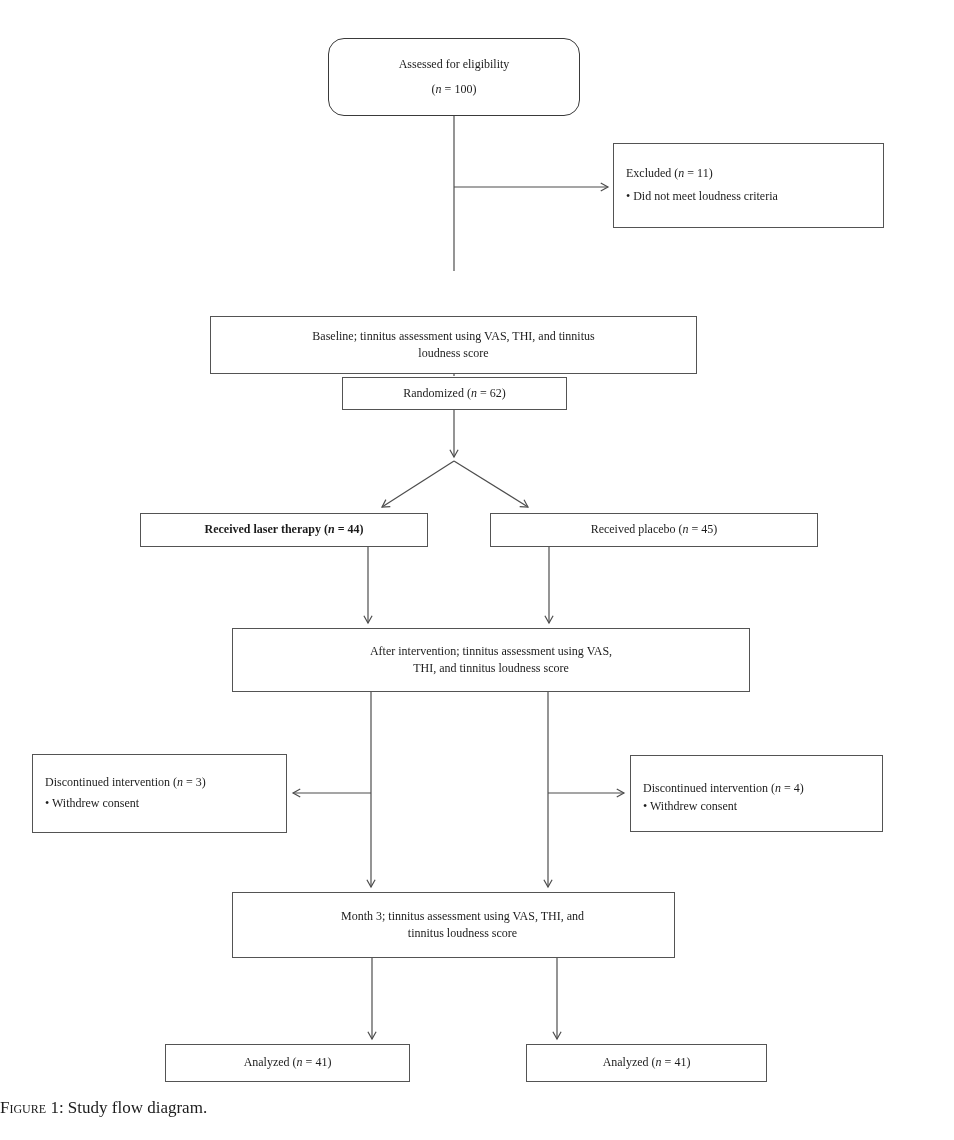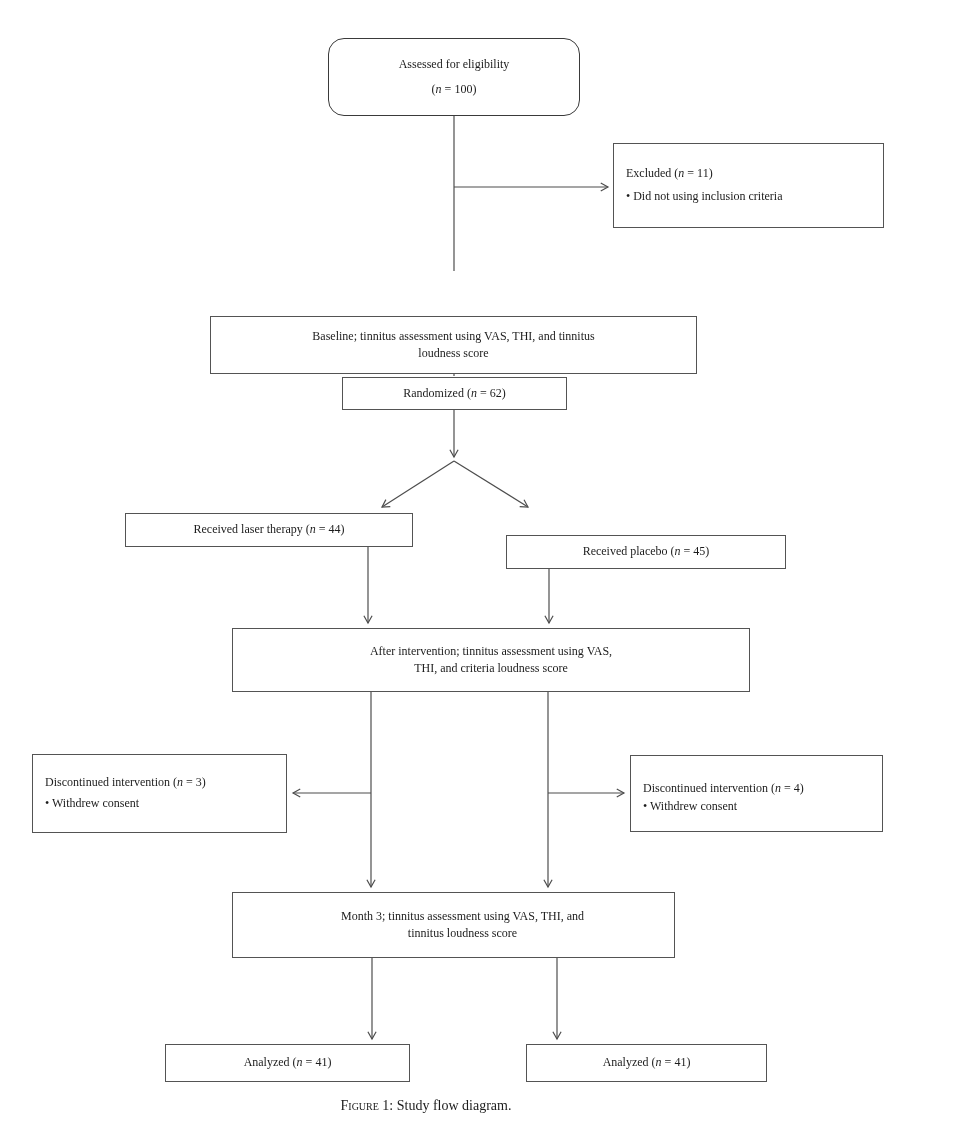--- a/index.html
+++ b/index.html
@@ -40,22 +40,22 @@
     align-items: flex-start;
     text-align: left;
     justify-content: space-evenly;
     padding: 16px 12px;
   }
   .nvar { font-style: italic; }
   .caption {
     position: absolute;
     left: 0; top: 1098px;
     width: 852px;
-    text-align: center;
-    font-size: 14px;
+    text-align: left;
+    font-size: 17px;
   }
   .smallcaps { font-variant: small-caps; }
   .cline { stroke: #4d4d4d; stroke-width: 1.2; fill: none; }
 </style>
 </head>
 <body>
 
 <div class="page">
 
   <svg class="connectors" viewBox="0 0 954 1140">
@@ -80,43 +80,43 @@
     <line class="cline" x1="557" y1="958" x2="557" y2="1039" marker-end="url(#arrowOpen)"></line>
   </svg>
 
   <div class="box rounded" style="left:328px; top:38px; width:252px; height:78px;">
     <div class="line">Assessed for eligibility</div>
     <div class="line"><span>(</span><span class="nvar">n</span><span> = 100)</span></div>
   </div>
 
   <div class="box leftbox" style="left:613px; top:143px; width:271px; height:85px;">
     <div class="line"><span>Excluded (</span><span class="nvar">n</span><span> = 11)</span></div>
-    <div class="line">• Did not using inclusion criteria</div>
+    <div class="line">• Did not meet loudness criteria</div>
   </div>
 
   <div class="box" style="left:210px; top:272px; width:487px; height:58px;margin-top:44px;">
     <div class="line">Baseline; tinnitus assessment using VAS, THI, and tinnitus</div>
     <div class="line">loudness score</div>
   </div>
 
   <div class="box" style="left:342px; top:377px; width:225px; height:33px;">
     <div class="line"><span>Randomized (</span><span class="nvar">n</span><span> = 62)</span></div>
   </div>
 
-  <div class="box" style="left:125px; top:513px; width:288px; height:34px;">
+  <div class="box" style="left:140px; top:513px; width:288px; height:34px;font-weight:bold;">
     <div class="line"><span>Received laser therapy (</span><span class="nvar">n</span><span> = 44)</span></div>
   </div>
 
-  <div class="box" style="left:506px; top:513px; width:280px; height:34px;margin-top:22px;">
+  <div class="box" style="left:490px; top:513px; width:328px; height:34px;">
     <div class="line"><span>Received placebo (</span><span class="nvar">n</span><span> = 45)</span></div>
   </div>
 
   <div class="box" style="left:232px; top:628px; width:518px; height:64px;text-align:center;">
     <div class="line">After intervention; tinnitus assessment using VAS,</div>
-    <div class="line">THI, and criteria loudness score</div>
+    <div class="line">THI, and tinnitus loudness score</div>
   </div>
 
   <div class="box leftbox" style="left:32px; top:754px; width:255px; height:79px;">
     <div class="line"><span>Discontinued intervention (</span><span class="nvar">n</span><span> = 3)</span></div>
     <div class="line">• Withdrew consent</div>
   </div>
 
   <div class="box leftbox" style="left:630px; top:755px; width:253px; height:77px;justify-content:flex-end;">
     <div class="line"><span>Discontinued intervention (</span><span class="nvar">n</span><span> = 4)</span></div>
     <div class="line">• Withdrew consent</div>

